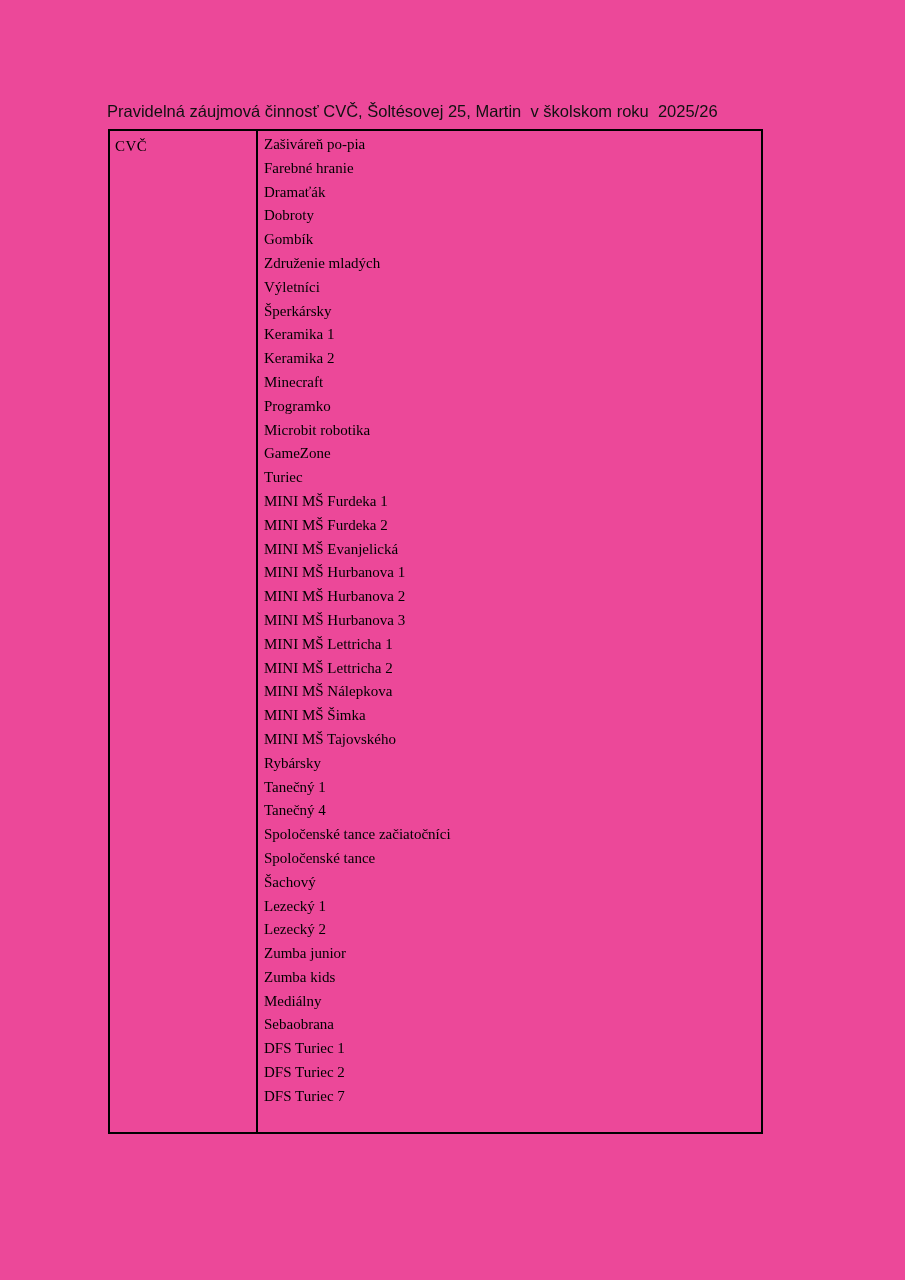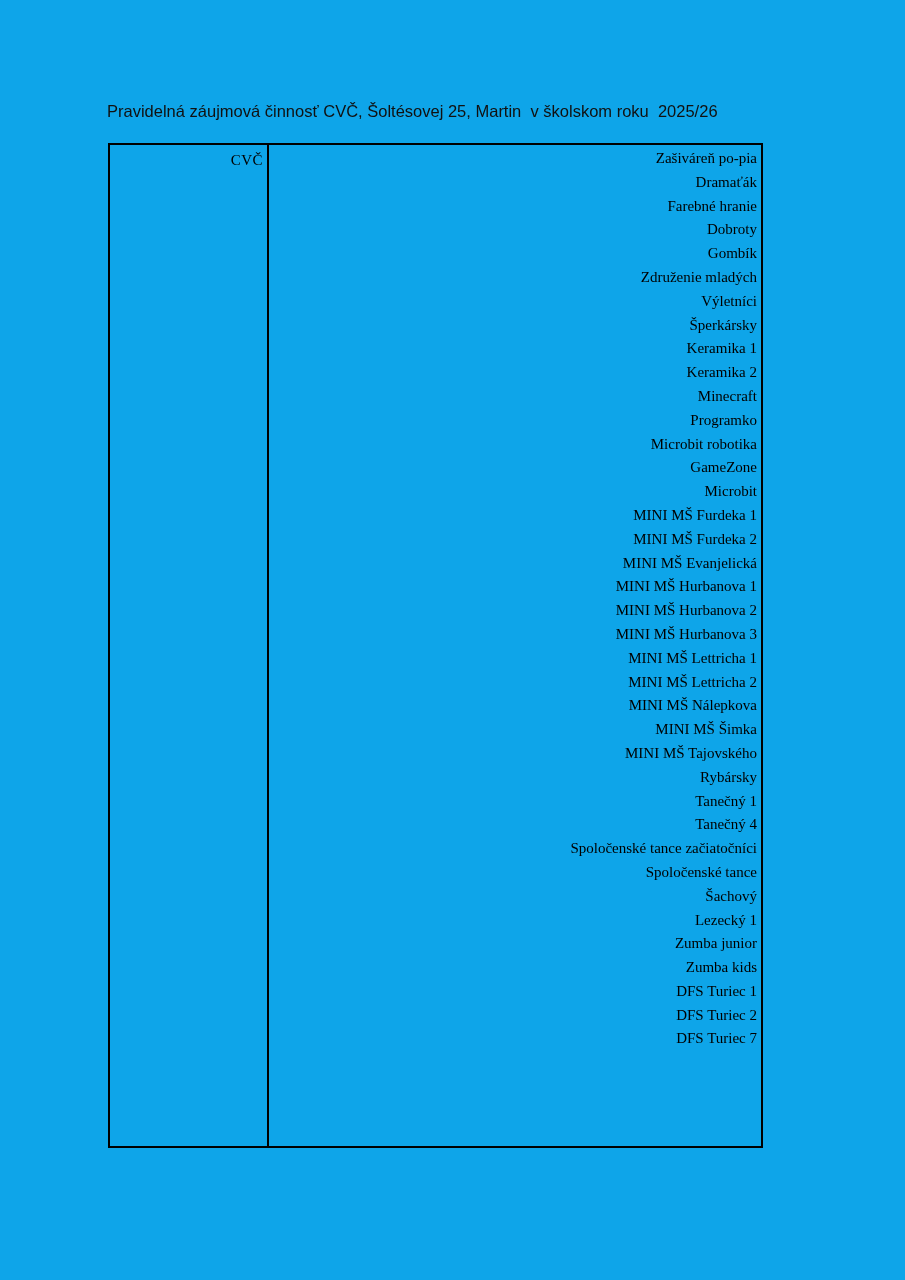--- a/index.html
+++ b/index.html
@@ -4,44 +4,42 @@
 <style>
   html, body {
     margin: 0;
     padding: 0;
     background: #ffffff;
   }
   .page {
     position: relative;
     width: 905px;
     height: 1280px;
-    background: #0ea5e9;
+    background: #ec4899;
     overflow: hidden;
-    text-align: right;
   }
   .doc-title {
     position: absolute;
     left: 107px;
     top: 102px;
     font-family: "Liberation Sans", sans-serif;
     font-size: 16.5px;
     color: #111111;
     white-space: pre;
   }
   .activities-table {
     position: absolute;
     left: 108px;
-    top: 143px;
+    top: 129px;
     width: 655px;
     height: 1005px;
     box-sizing: border-box;
     border: 2px solid #000000;
     display: flex;
     flex-direction: row;
-    padding-left: 11px;
   }
   .cell {
     box-sizing: border-box;
     font-family: "Liberation Serif", serif;
     color: #000000;
   }
   .cell-left {
     width: 148px;
     border-right: 2px solid #000000;
     padding: 6px 4px 0 5px;
@@ -68,52 +66,55 @@
 <div class="page">
   <div class="doc-title">Pravidelná záujmová činnosť CVČ, Šoltésovej 25, Martin  v školskom roku  2025/26</div>
 
   <div class="activities-table">
     <div class="cell cell-left">
       <span class="category-label">CVČ</span>
     </div>
     <div class="cell cell-right">
 
     <div class="activity-item">Zašiváreň po-pia</div>
+        <div class="activity-item">Farebné hranie</div>
         <div class="activity-item">Dramaťák</div>
-        <div class="activity-item">Farebné hranie</div>
         <div class="activity-item">Dobroty</div>
         <div class="activity-item">Gombík</div>
         <div class="activity-item">Združenie mladých</div>
         <div class="activity-item">Výletníci</div>
         <div class="activity-item">Šperkársky</div>
         <div class="activity-item">Keramika 1</div>
         <div class="activity-item">Keramika 2</div>
         <div class="activity-item">Minecraft</div>
         <div class="activity-item">Programko</div>
         <div class="activity-item">Microbit robotika</div>
         <div class="activity-item">GameZone</div>
-        <div class="activity-item">Microbit</div>
+        <div class="activity-item">Turiec</div>
         <div class="activity-item">MINI MŠ Furdeka 1</div>
         <div class="activity-item">MINI MŠ Furdeka 2</div>
         <div class="activity-item">MINI MŠ Evanjelická</div>
         <div class="activity-item">MINI MŠ Hurbanova 1</div>
         <div class="activity-item">MINI MŠ Hurbanova 2</div>
         <div class="activity-item">MINI MŠ Hurbanova 3</div>
         <div class="activity-item">MINI MŠ Lettricha 1</div>
         <div class="activity-item">MINI MŠ Lettricha 2</div>
         <div class="activity-item">MINI MŠ Nálepkova</div>
         <div class="activity-item">MINI MŠ Šimka</div>
         <div class="activity-item">MINI MŠ Tajovského</div>
         <div class="activity-item">Rybársky</div>
         <div class="activity-item">Tanečný 1</div>
         <div class="activity-item">Tanečný 4</div>
         <div class="activity-item">Spoločenské tance začiatočníci</div>
         <div class="activity-item">Spoločenské tance</div>
         <div class="activity-item">Šachový</div>
         <div class="activity-item">Lezecký 1</div>
+        <div class="activity-item">Lezecký 2</div>
         <div class="activity-item">Zumba junior</div>
         <div class="activity-item">Zumba kids</div>
+        <div class="activity-item">Mediálny</div>
+        <div class="activity-item">Sebaobrana</div>
         <div class="activity-item">DFS Turiec 1</div>
         <div class="activity-item">DFS Turiec 2</div>
         <div class="activity-item">DFS Turiec 7</div>
       </div>
   </div>
 </div>
 
 </body></html>

